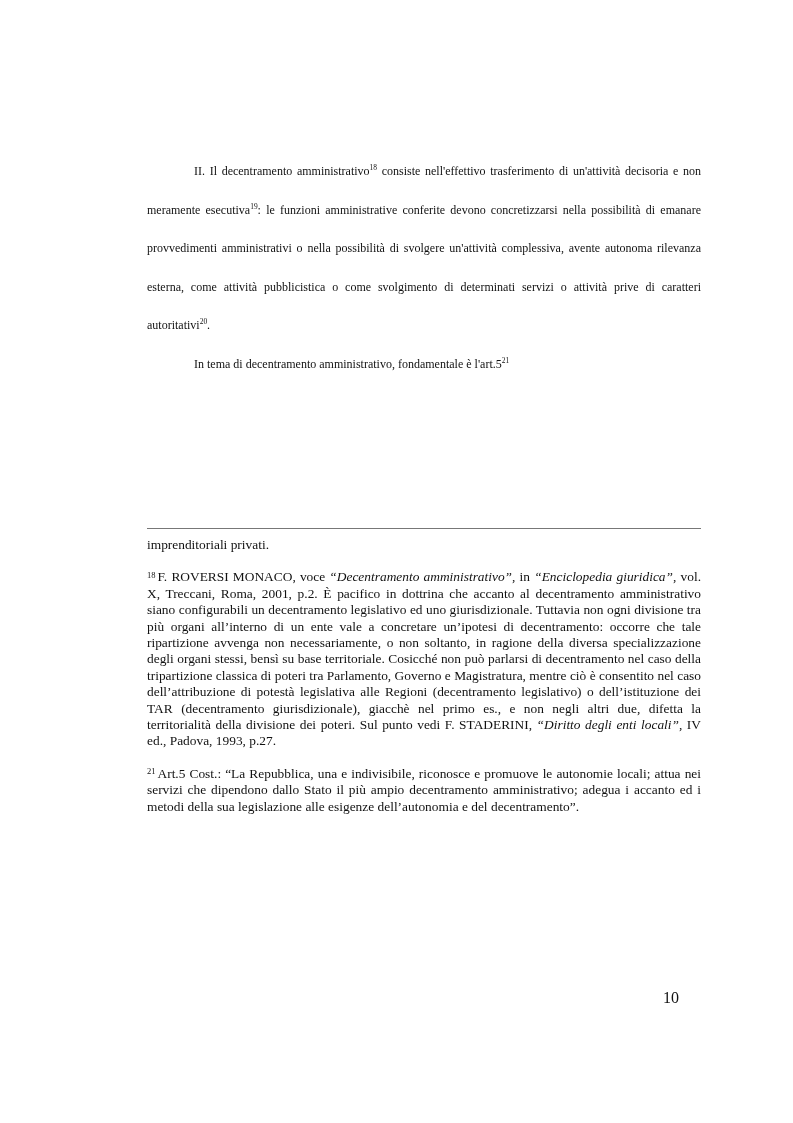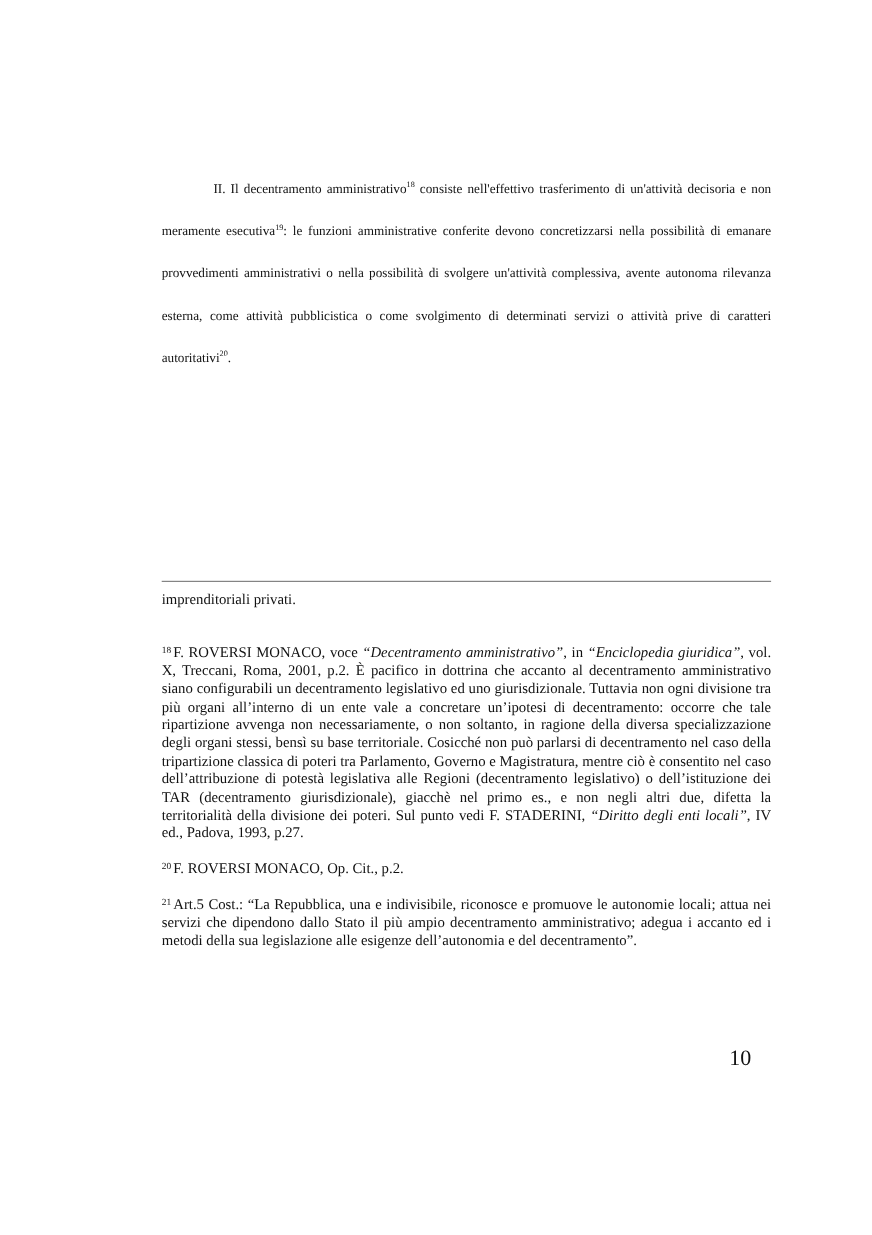--- a/index.html
+++ b/index.html
@@ -8,36 +8,36 @@
   .page { position: absolute; left: 147px; top: 0; width: 554px; }
   .body-text { position: absolute; top: 152px; left: 0; width: 554px;
                font-size: 12px; line-height: 38.5px; text-align: justify; }
   .body-text p { margin: 0; text-indent: 47px; }
   .body-text sup, .fn sup { font-size: 0.62em; line-height: 0; vertical-align: super; }
   .sep { position: absolute; top: 528px; left: 0; width: 554px; height: 0;
          border-top: 1.5px solid #777; }
   .fn-area { position: absolute; top: 537px; left: 0; width: 554px;
              font-size: 13.4px; line-height: 16.4px; text-align: justify; }
   .fn { margin: 0 0 16px 0; }
-  .fn.cont { margin-bottom: 32px; }
+  .fn.cont { margin-bottom: 16px; }
   .fn .num { font-size: 8.5px; vertical-align: 3.5px; line-height: 0; margin-right: 2px; }
-  .pagenum { position: absolute; top: 951px; left: 663px; font-size: 20px; text-align: right; }
+  .pagenum { position: absolute; top: 989px; left: 663px; font-size: 16px; text-align: right; }
   i { font-style: italic; }
 </style>
 </head>
 <body>
 
 <div class="page">
   <div class="body-text">
     <p><span>II. Il decentramento amministrativo</span><sup>18</sup><span> consiste nell'effettivo trasferimento di un'attività decisoria e non meramente esecutiva</span><sup>19</sup><span>: le funzioni amministrative conferite devono concretizzarsi nella possibilità di emanare provvedimenti amministrativi o nella possibilità di svolgere un'attività complessiva, avente autonoma rilevanza esterna, come attività pubblicistica o come svolgimento di determinati servizi o attività prive di caratteri autoritativi</span><sup>20</sup><span>.</span></p>
+    <p><span>In tema di decentramento amministrativo, fondamentale è l'art.5</span><sup>21</sup></p>
   </div>
 
   <div class="sep"></div>
 
   <div class="fn-area">
     <p class="fn cont">imprenditoriali privati.</p>
     <p class="fn"><span class="num">18</span><span>F. ROVERSI MONACO, voce </span><i>“Decentramento amministrativo”</i><span>, in </span><i>“Enciclopedia giuridica”</i><span>, vol. X, Treccani, Roma, 2001, p.2. È pacifico in dottrina che accanto al decentramento amministrativo siano configurabili un decentramento legislativo ed uno giurisdizionale. Tuttavia non ogni divisione tra più organi all’interno di un ente vale a concretare un’ipotesi di decentramento: occorre che tale ripartizione avvenga non necessariamente, o non soltanto, in ragione della diversa specializzazione degli organi stessi, bensì su base territoriale. Cosicché non può parlarsi di decentramento nel caso della tripartizione classica di poteri tra Parlamento, Governo e Magistratura, mentre ciò è consentito nel caso dell’attribuzione di potestà legislativa alle Regioni (decentramento legislativo) o dell’istituzione dei TAR (decentramento giurisdizionale), giacchè nel primo es., e non negli altri due, difetta la territorialità della divisione dei poteri. Sul punto vedi F. STADERINI, </span><i>“Diritto degli enti locali”</i><span>, IV ed., Padova, 1993, p.27.</span></p>
-    <p class="fn"><span class="num">20</span><span>F. ROVERSI MONACO, Op. Cit., p.2.</span></p>
     <p class="fn"><span class="num">21</span><span>Art.5 Cost.: “La Repubblica, una e indivisibile, riconosce e promuove le autonomie locali; attua nei servizi che dipendono dallo Stato il più ampio decentramento amministrativo; adegua i accanto ed i metodi della sua legislazione alle esigenze dell’autonomia e del decentramento”.</span></p>
   </div>
 </div>
 
 <div class="pagenum">10</div>
 
 </body></html>

